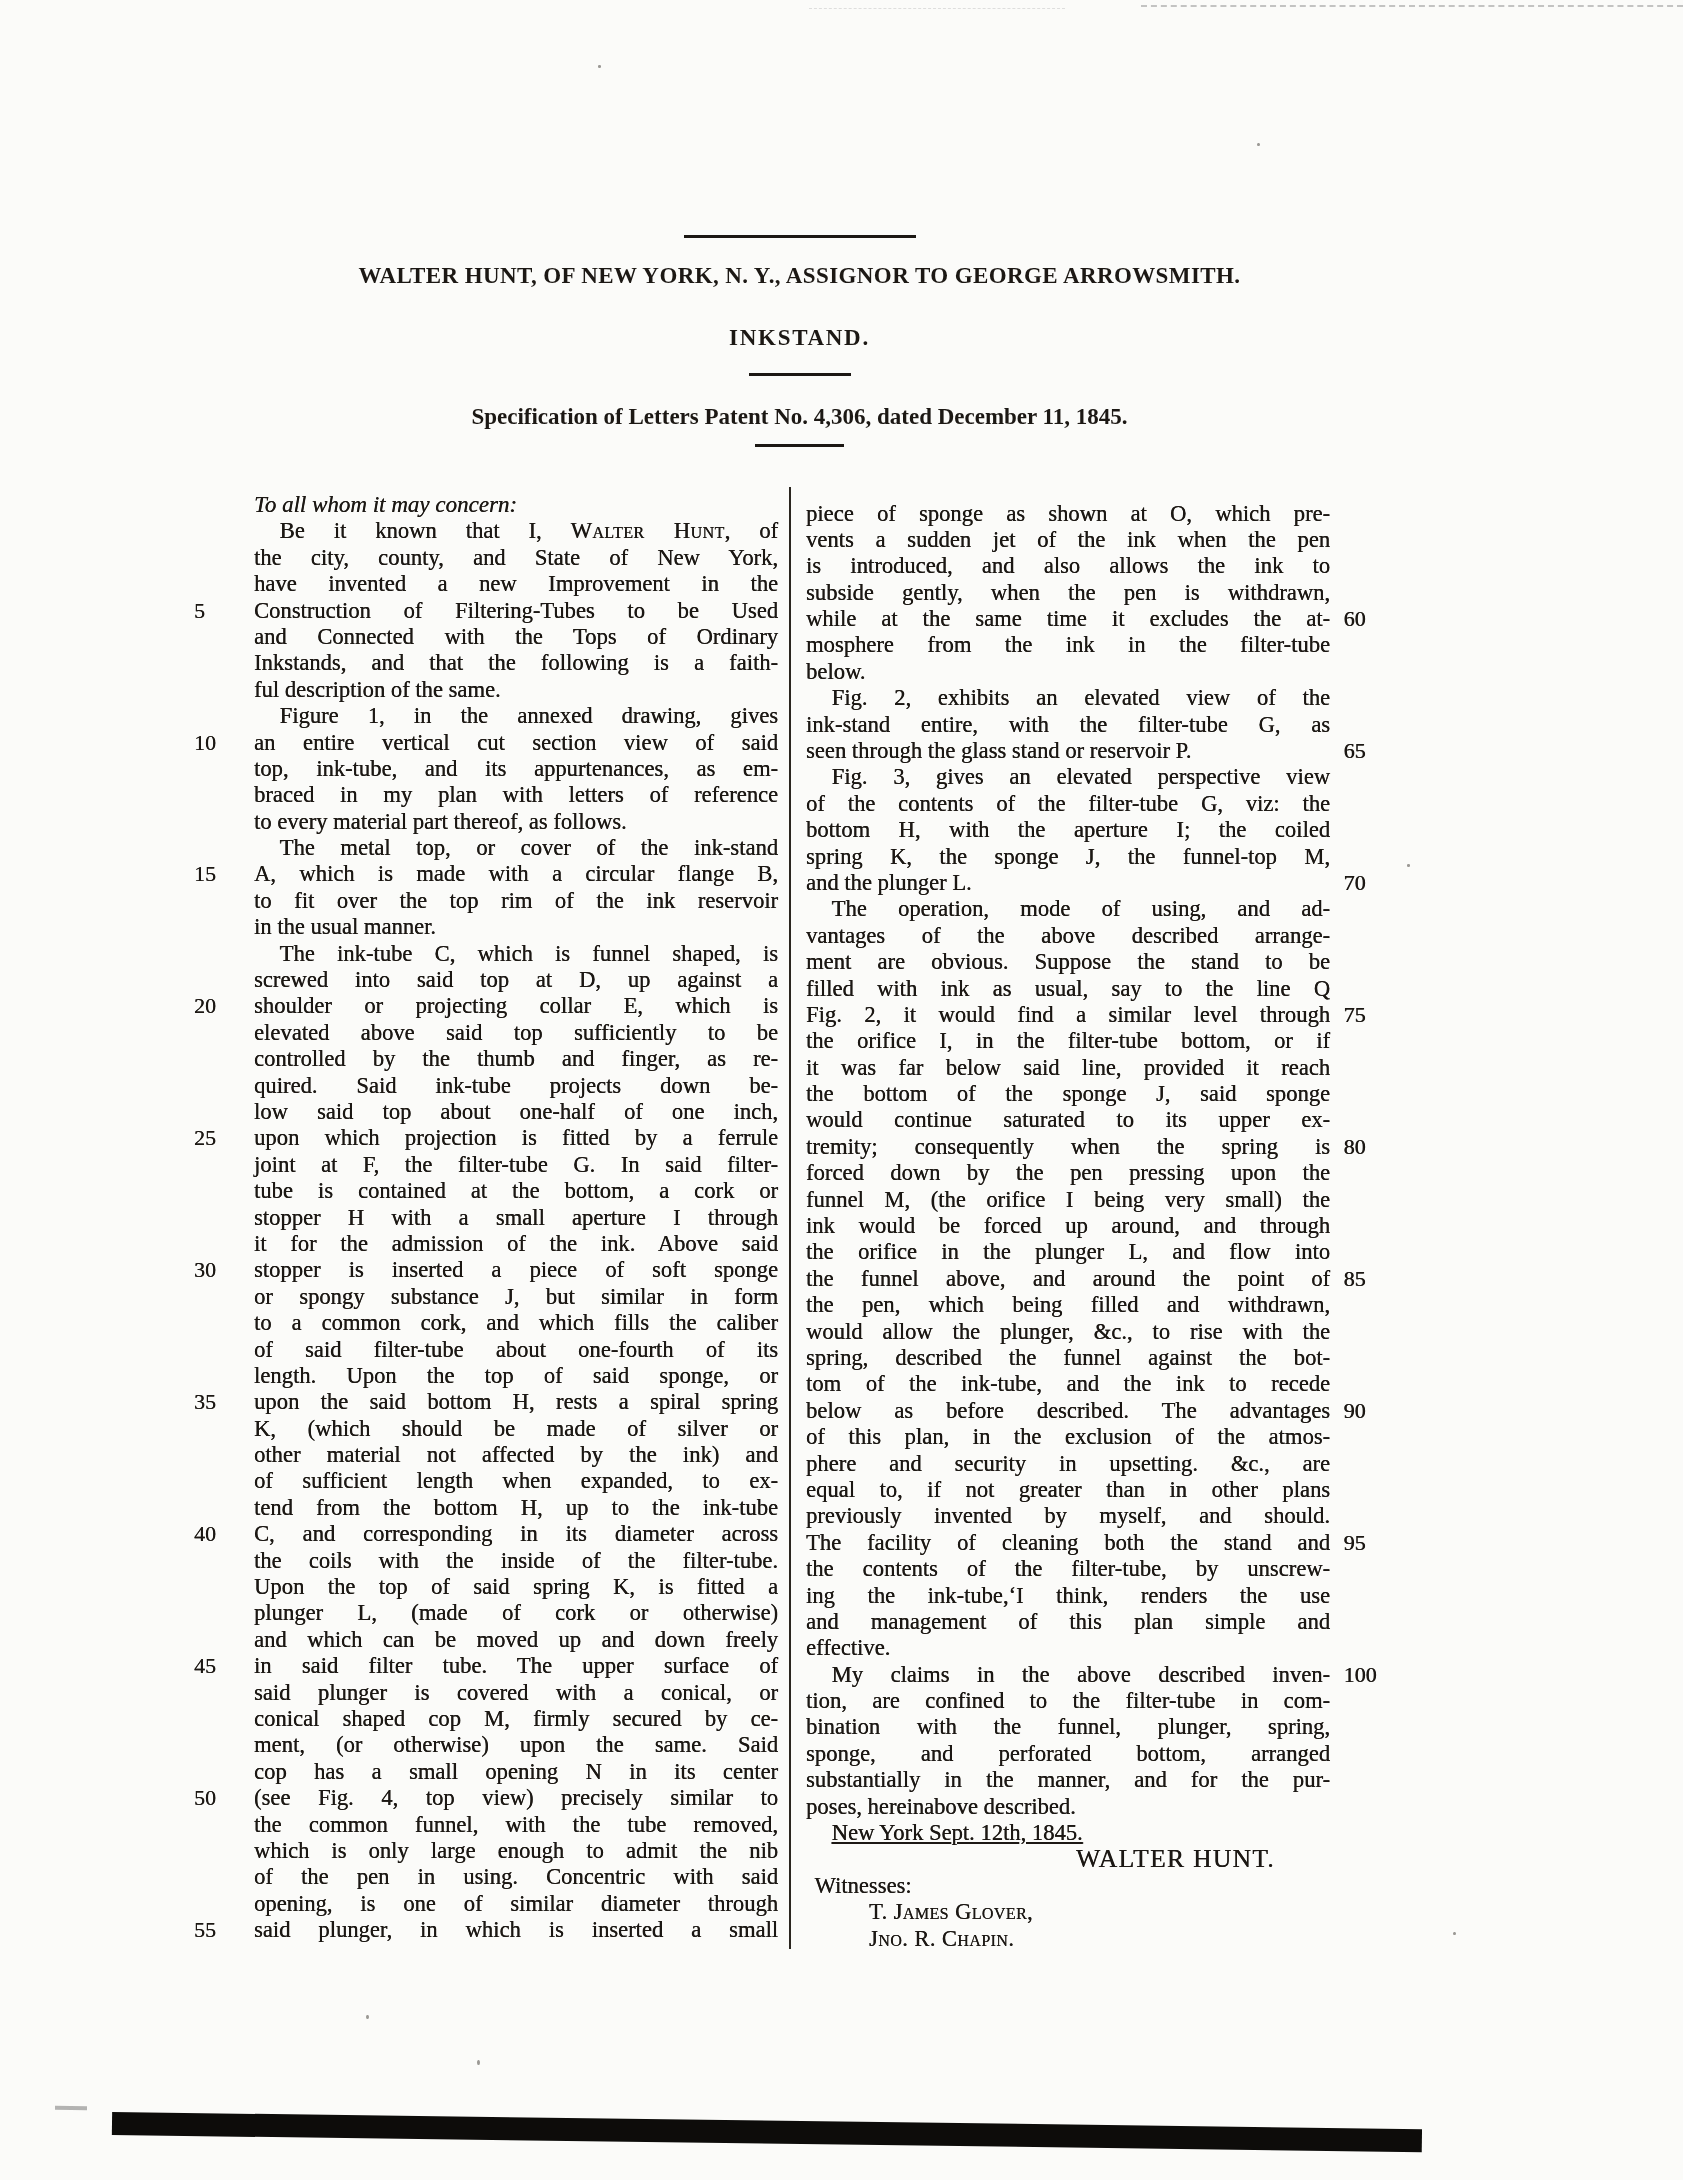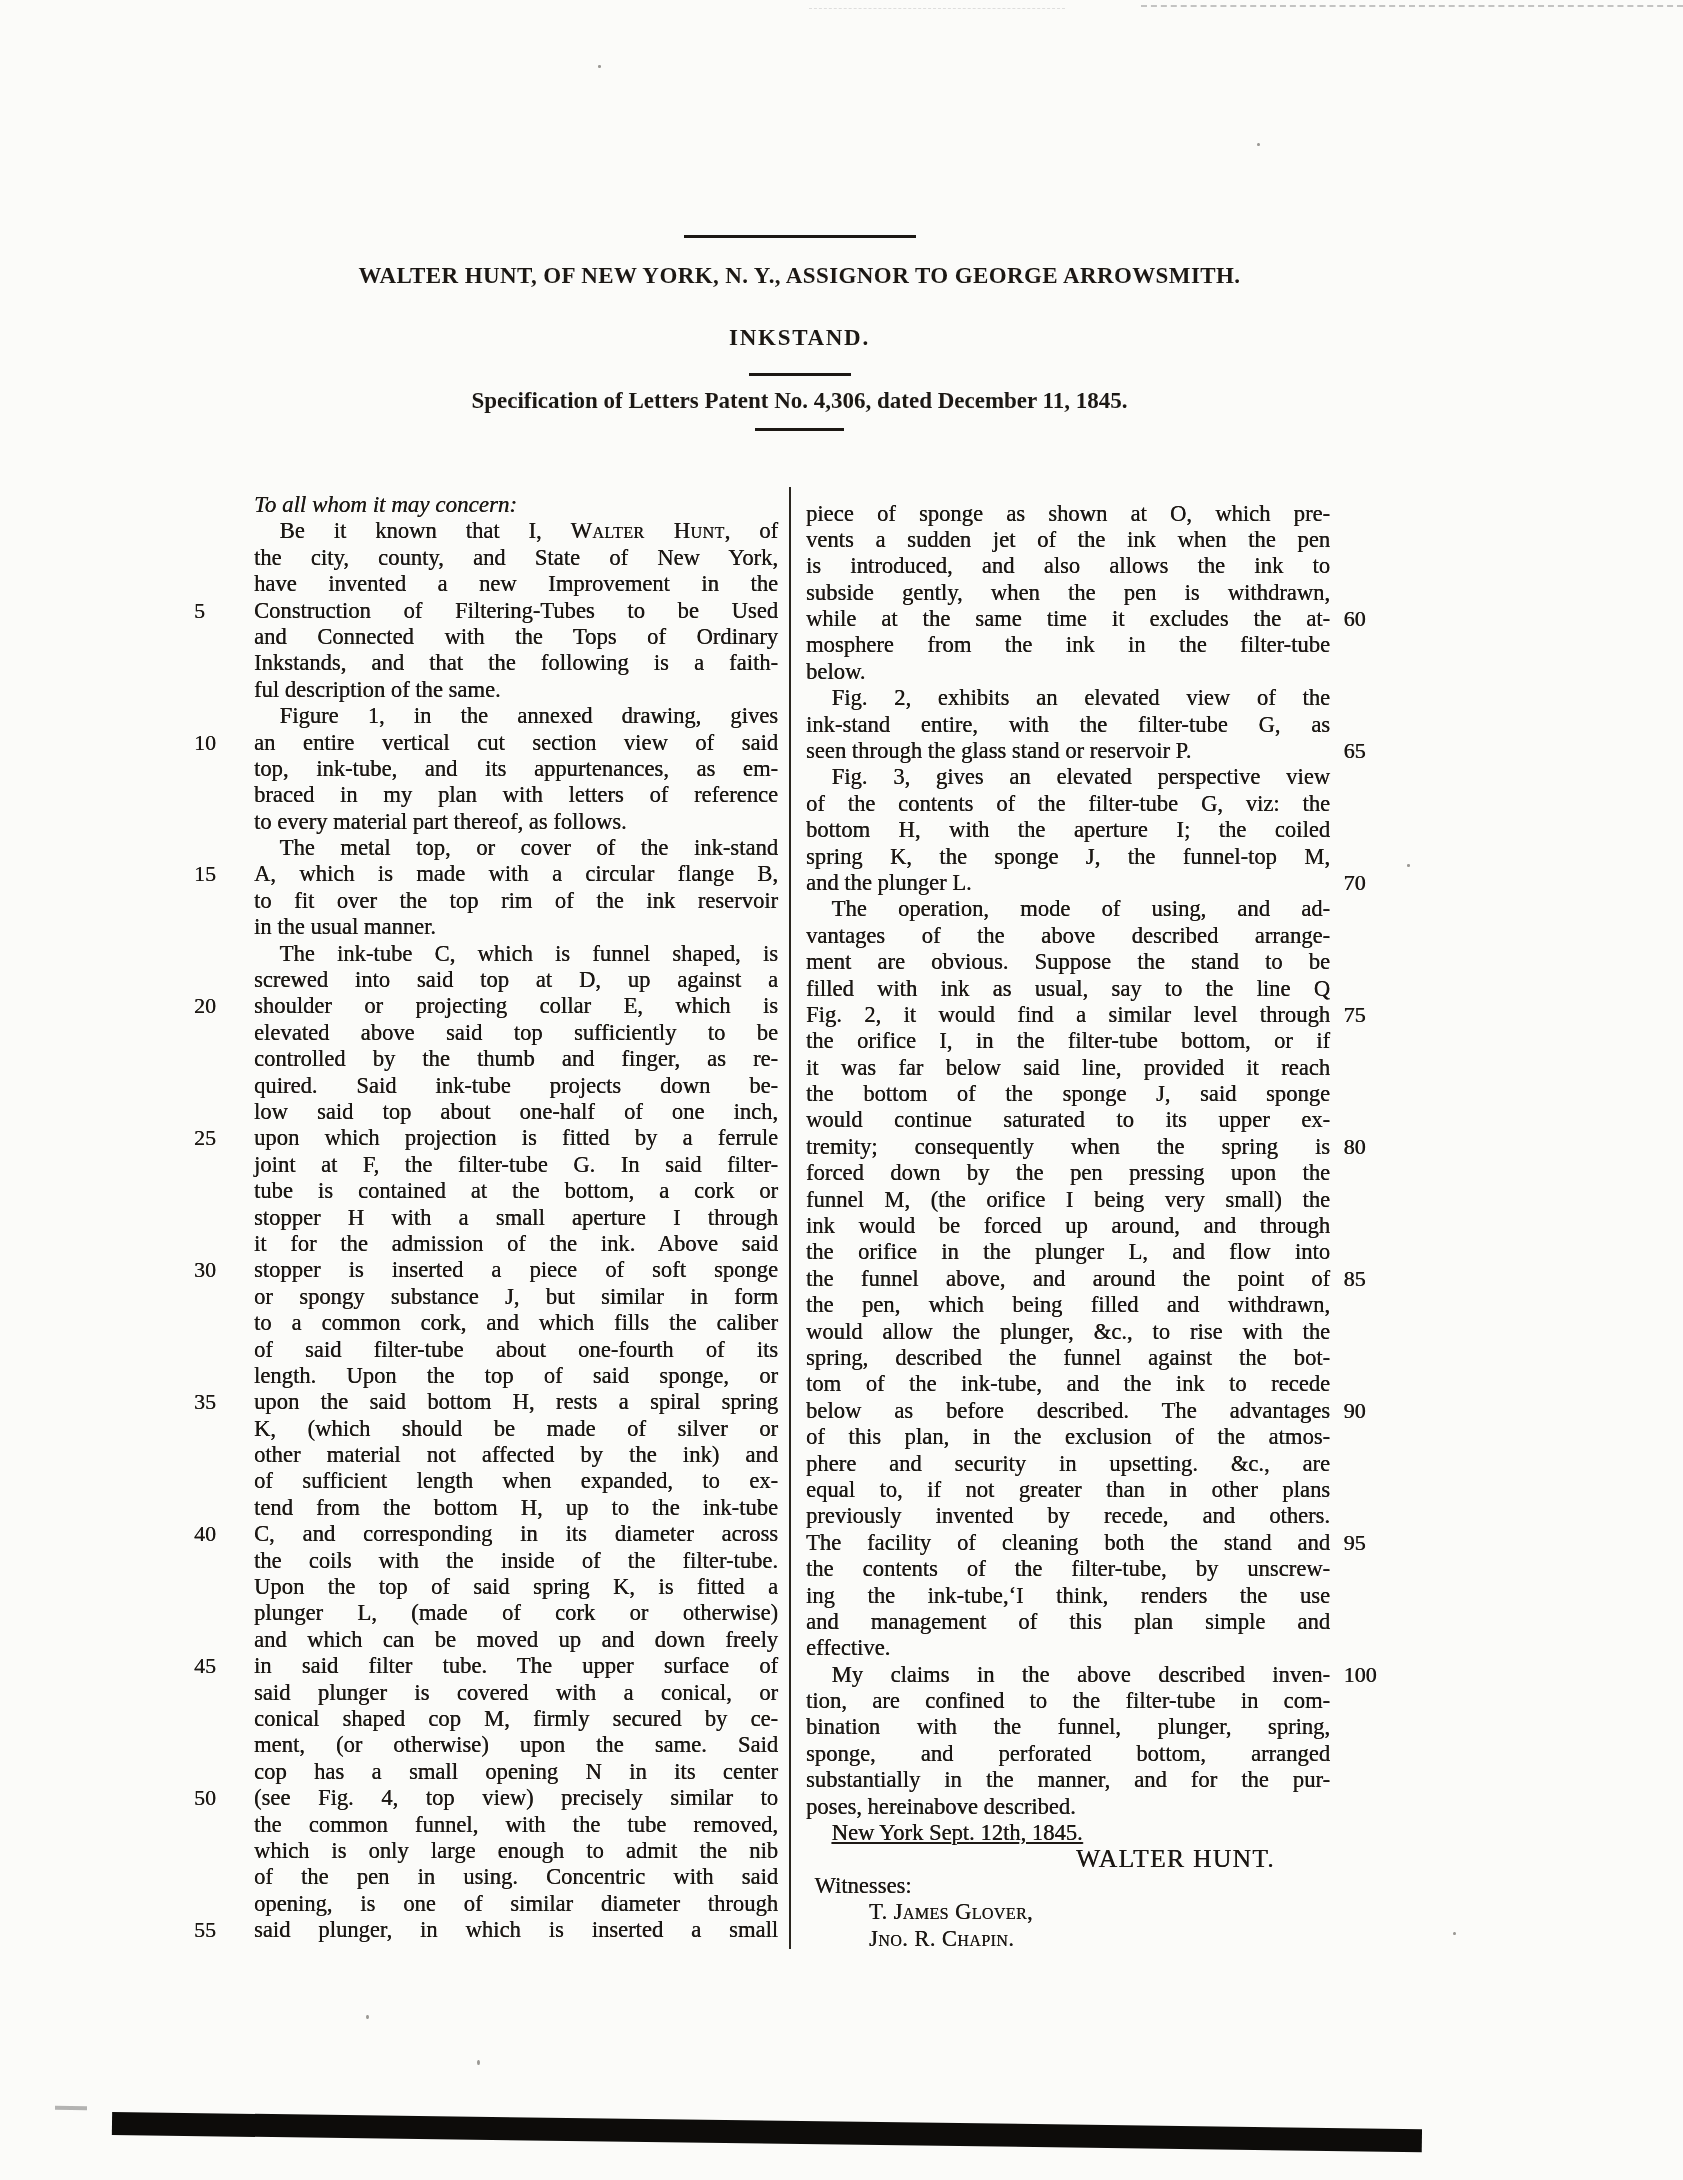--- a/index.html
+++ b/index.html
@@ -16,21 +16,21 @@
   .title {
     margin:0; font-size:49px; font-weight:700; letter-spacing:1.3px; line-height:1.1;
     text-shadow:0.9px 0 0 currentColor, 0 0.4px 0 currentColor;
     white-space:nowrap;
   }
   .rule { background:#1c1814; margin-left:auto; margin-right:auto; }
   .rule-title { width:232px; height:3.4px; margin-top:14.5px; }
   .byline { margin-top:25.6px; font-size:23px; font-weight:700; letter-spacing:0.4px; white-space:nowrap; }
   .invention { margin-top:36px; font-size:23px; font-weight:700; letter-spacing:1.7px; }
   .rule-small { width:102px; height:3px; margin-top:22px; }
-  .spec { margin-top:12px; font-size:23px; font-weight:700;font-family:Liberation Serif, serif; }
+  .spec { margin-top:28px; font-size:23px; font-weight:700;font-family:Liberation Serif, serif; }
   .rule-spec { width:89px; height:3px; margin-top:13.6px; }
 
   
   .body { position:absolute; top:492px; left:254px; width:1175px; }
   .col { position:absolute; top:0; width:524px; }
   .col.left  { left:0; }
   .col.right { left:552px; top:8.5px; }
   .divider-v { position:absolute; left:535px; top:-5.1px; width:2.1px; height:1462px; background:#2b2620; }
 
   .line {
@@ -187,21 +187,21 @@
         <div class="line"><span>the orifice in the plunger L, and flow into</span></div>
         <div class="line"><span>the funnel above, and around the point of</span><span class="lineno ln-right">85</span></div>
         <div class="line"><span>the pen, which being filled and withdrawn,</span></div>
         <div class="line"><span>would allow the plunger, &amp;c., to rise with the</span></div>
         <div class="line"><span>spring, described the funnel against the bot-</span></div>
         <div class="line"><span>tom of the ink-tube, and the ink to recede</span></div>
         <div class="line"><span>below as before described. The advantages</span><span class="lineno ln-right">90</span></div>
         <div class="line"><span>of this plan, in the exclusion of the atmos-</span></div>
         <div class="line"><span>phere and security in upsetting. &amp;c., are</span></div>
         <div class="line"><span>equal to, if not greater than in other plans</span></div>
-        <div class="line"><span>previously invented by recede, and others.</span></div>
+        <div class="line"><span>previously invented by myself, and should.</span></div>
         <div class="line"><span>The facility of cleaning both the stand and</span><span class="lineno ln-right">95</span></div>
         <div class="line"><span>the contents of the filter-tube, by unscrew-</span></div>
         <div class="line"><span>ing the ink-tube,‘I think, renders the use</span></div>
         <div class="line"><span>and management of this plan simple and</span></div>
         <div class="line end"><span>effective.</span></div>
         <div class="line indent"><span>My claims in the above described inven-</span><span class="lineno ln-right">100</span></div>
         <div class="line"><span>tion, are confined to the filter-tube in com-</span></div>
         <div class="line"><span>bination with the funnel, plunger, spring,</span></div>
         <div class="line"><span>sponge, and perforated bottom, arranged</span></div>
         <div class="line"><span>substantially in the manner, and for the pur-</span></div>

